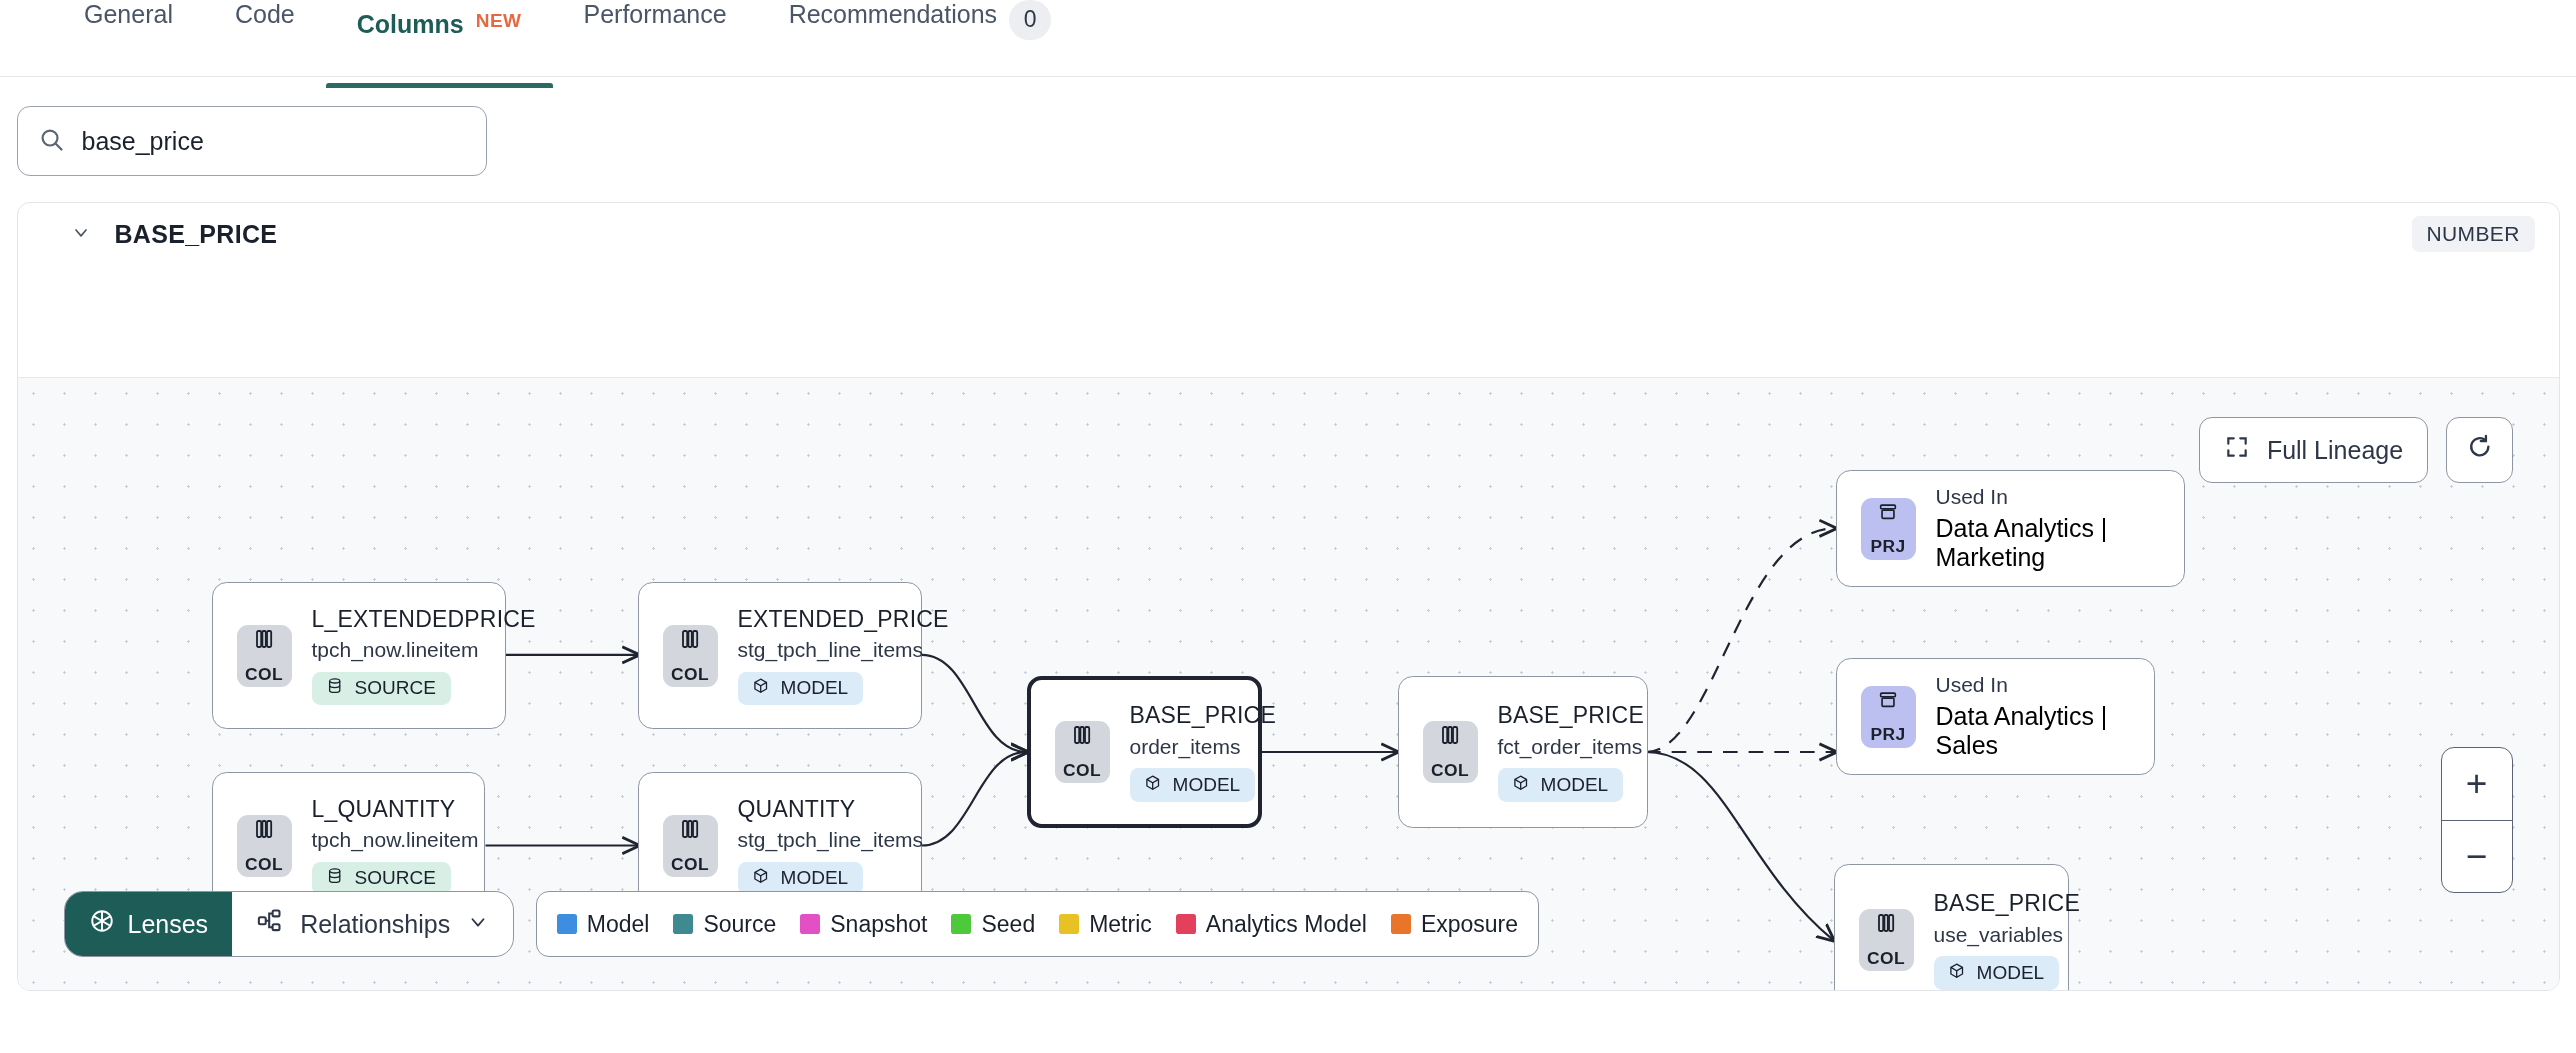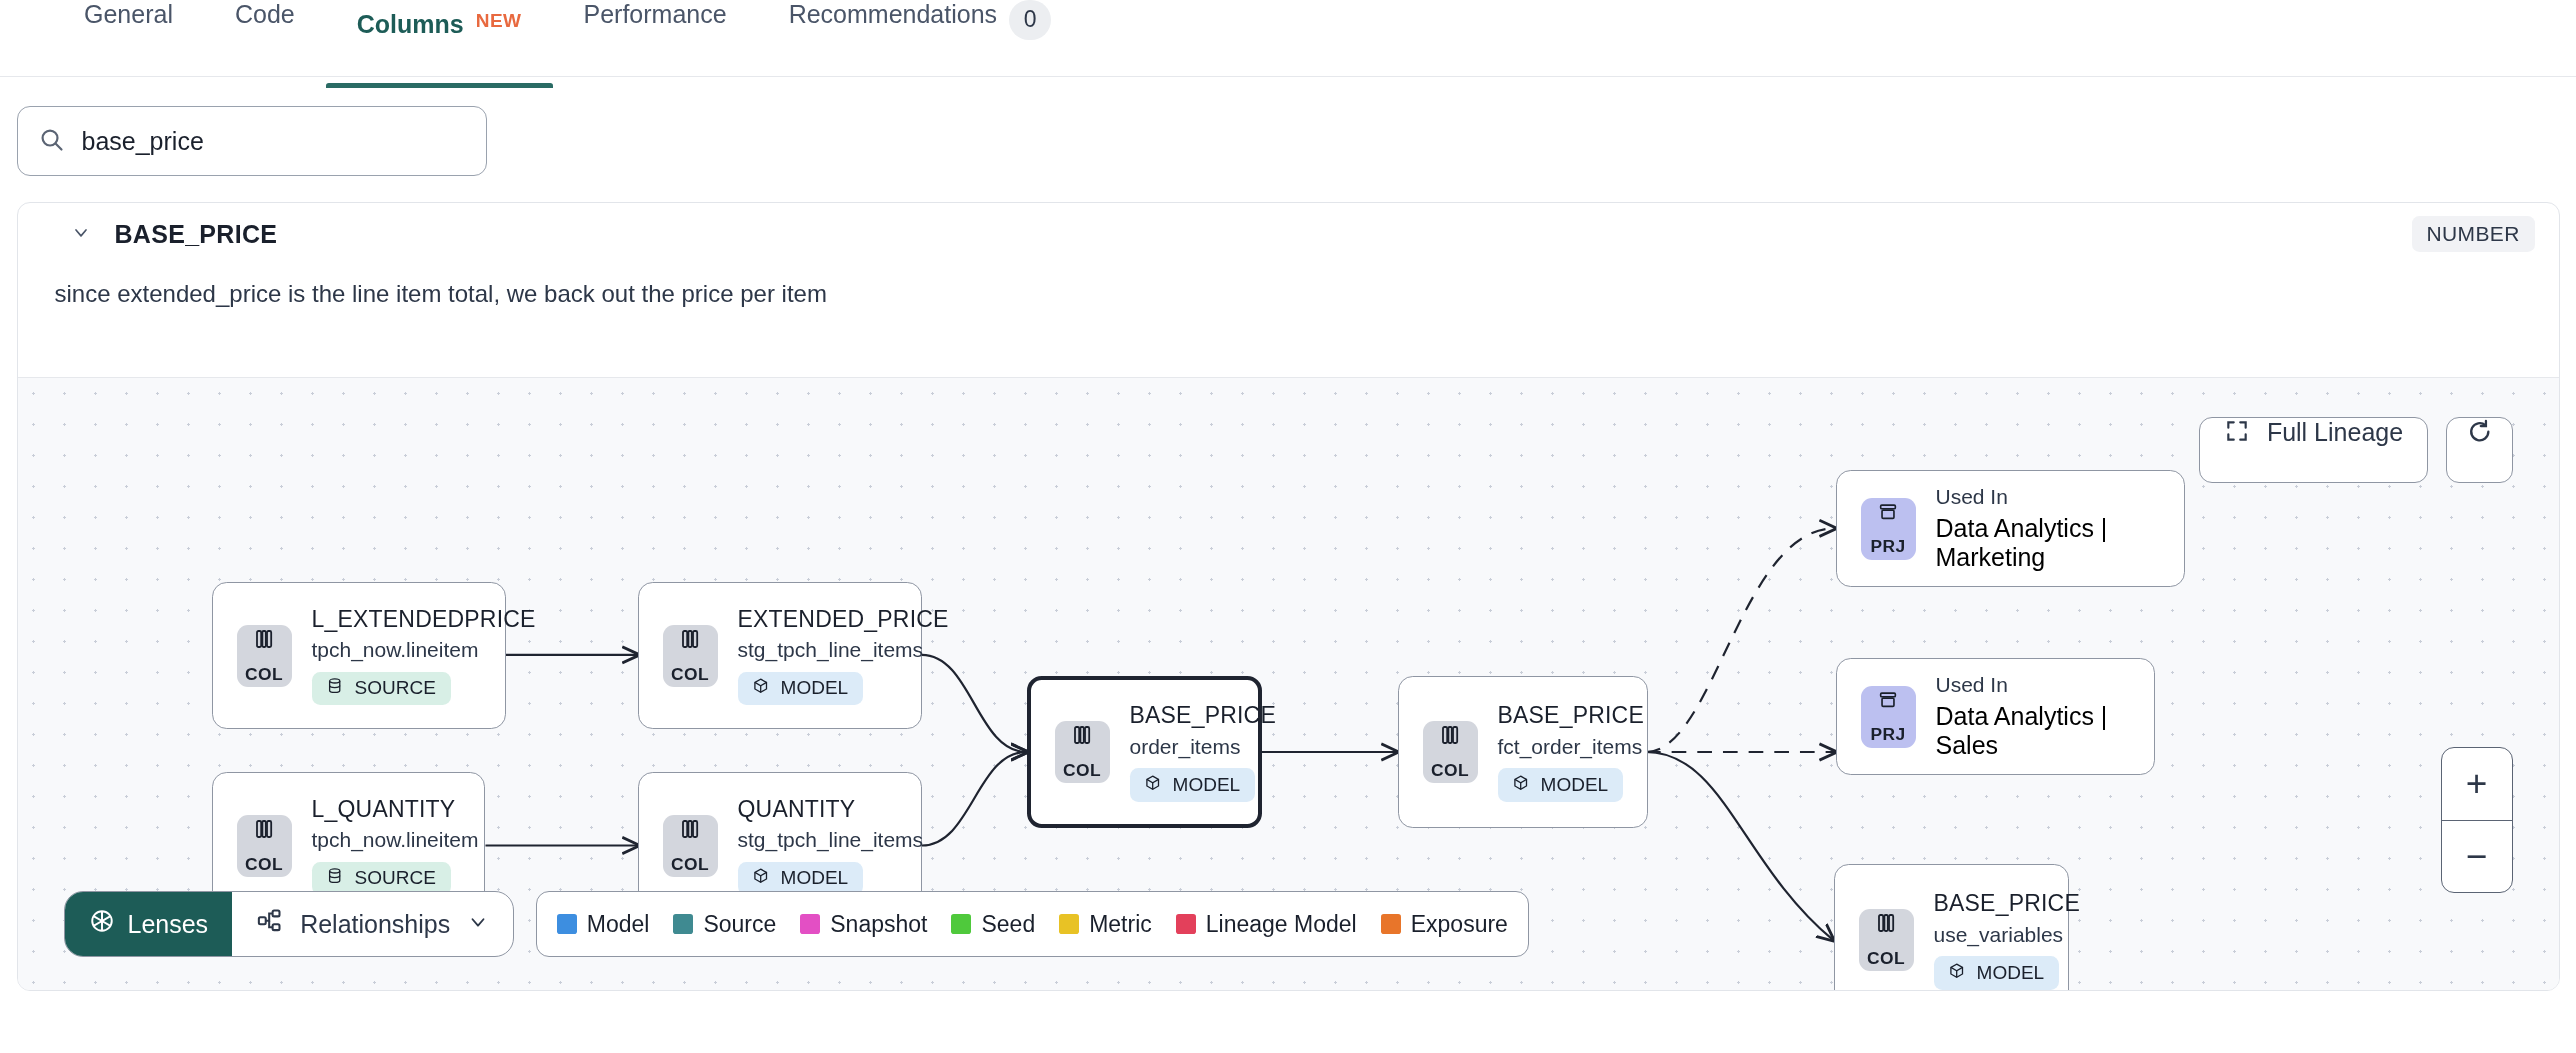--- a/index.html
+++ b/index.html
@@ -146,21 +146,21 @@
   .prj-used { font-size: 21px; color: #2d3748; }
   .prj-name { font-size: 25px; color: #000000; }
 
   
   .ctrl-topright {
     position: absolute; top: 39px; right: 46px;
     display: flex; gap: 18.3px; align-items: stretch;
   }
   .btn {
     background: #fff; border: 1.8px solid #8f96a3; border-radius: 13px;
-    display: flex; align-items: flex-start; gap: 16.5px;
+    display: flex; align-items: center; gap: 16.5px;
     padding: 0 24px; height: 66px;
     font-size: 25px; color: #2d3748; cursor: pointer;
   }
   .btn.icon-only { padding: 0 18.3px; }
 
   .zoom-ctrl {
     position: absolute; right: 46px; bottom: 97px;
     width: 72px;
     border: 1.8px solid #5b6474; border-radius: 13px;
     background: #fff; overflow: hidden;
@@ -236,21 +236,20 @@
   <div class="col-head">
     <span class="chev">
       <svg width="20" height="20" viewBox="0 0 24 24" fill="none" stroke="#4a5568" stroke-width="2">
         <polyline points="6,9 12,16 18,9" stroke-linecap="round" stroke-linejoin="round"></polyline>
       </svg>
     </span>
     <span class="col-title">BASE_PRICE</span>
     <span class="col-type">NUMBER</span>
   </div>
 
-  <div class="col-desc">since extended_price is the line item total, we back out the price per item</div>
 
   <div class="canvas">
 
     <svg class="edges" viewBox="0 0 2772 670" preserveAspectRatio="none">
       <defs>
         <marker id="ah" markerWidth="9" markerHeight="9" refX="7" refY="4.5" orient="auto">
           <path d="M0,0.8 L8,4.5 L0,8.2" fill="none" stroke="#1f2430" stroke-width="1.3"></path>
         </marker>
       </defs>
       <g stroke="#1f2430" stroke-width="2.4" fill="none" marker-end="url(#ah)">
@@ -547,21 +546,21 @@
         <span class="legend-item">
           <span class="swatch" style="background:#4fc93c"></span>
           <span>Seed</span>
         </span>
         <span class="legend-item">
           <span class="swatch" style="background:#e8c225"></span>
           <span>Metric</span>
         </span>
         <span class="legend-item">
           <span class="swatch" style="background:#e3405b"></span>
-          <span>Lineage Model</span>
+          <span>Analytics Model</span>
         </span>
         <span class="legend-item">
           <span class="swatch" style="background:#e8752a"></span>
           <span>Exposure</span>
         </span>
       </div>
     </div>
 
   </div>
 </div>

